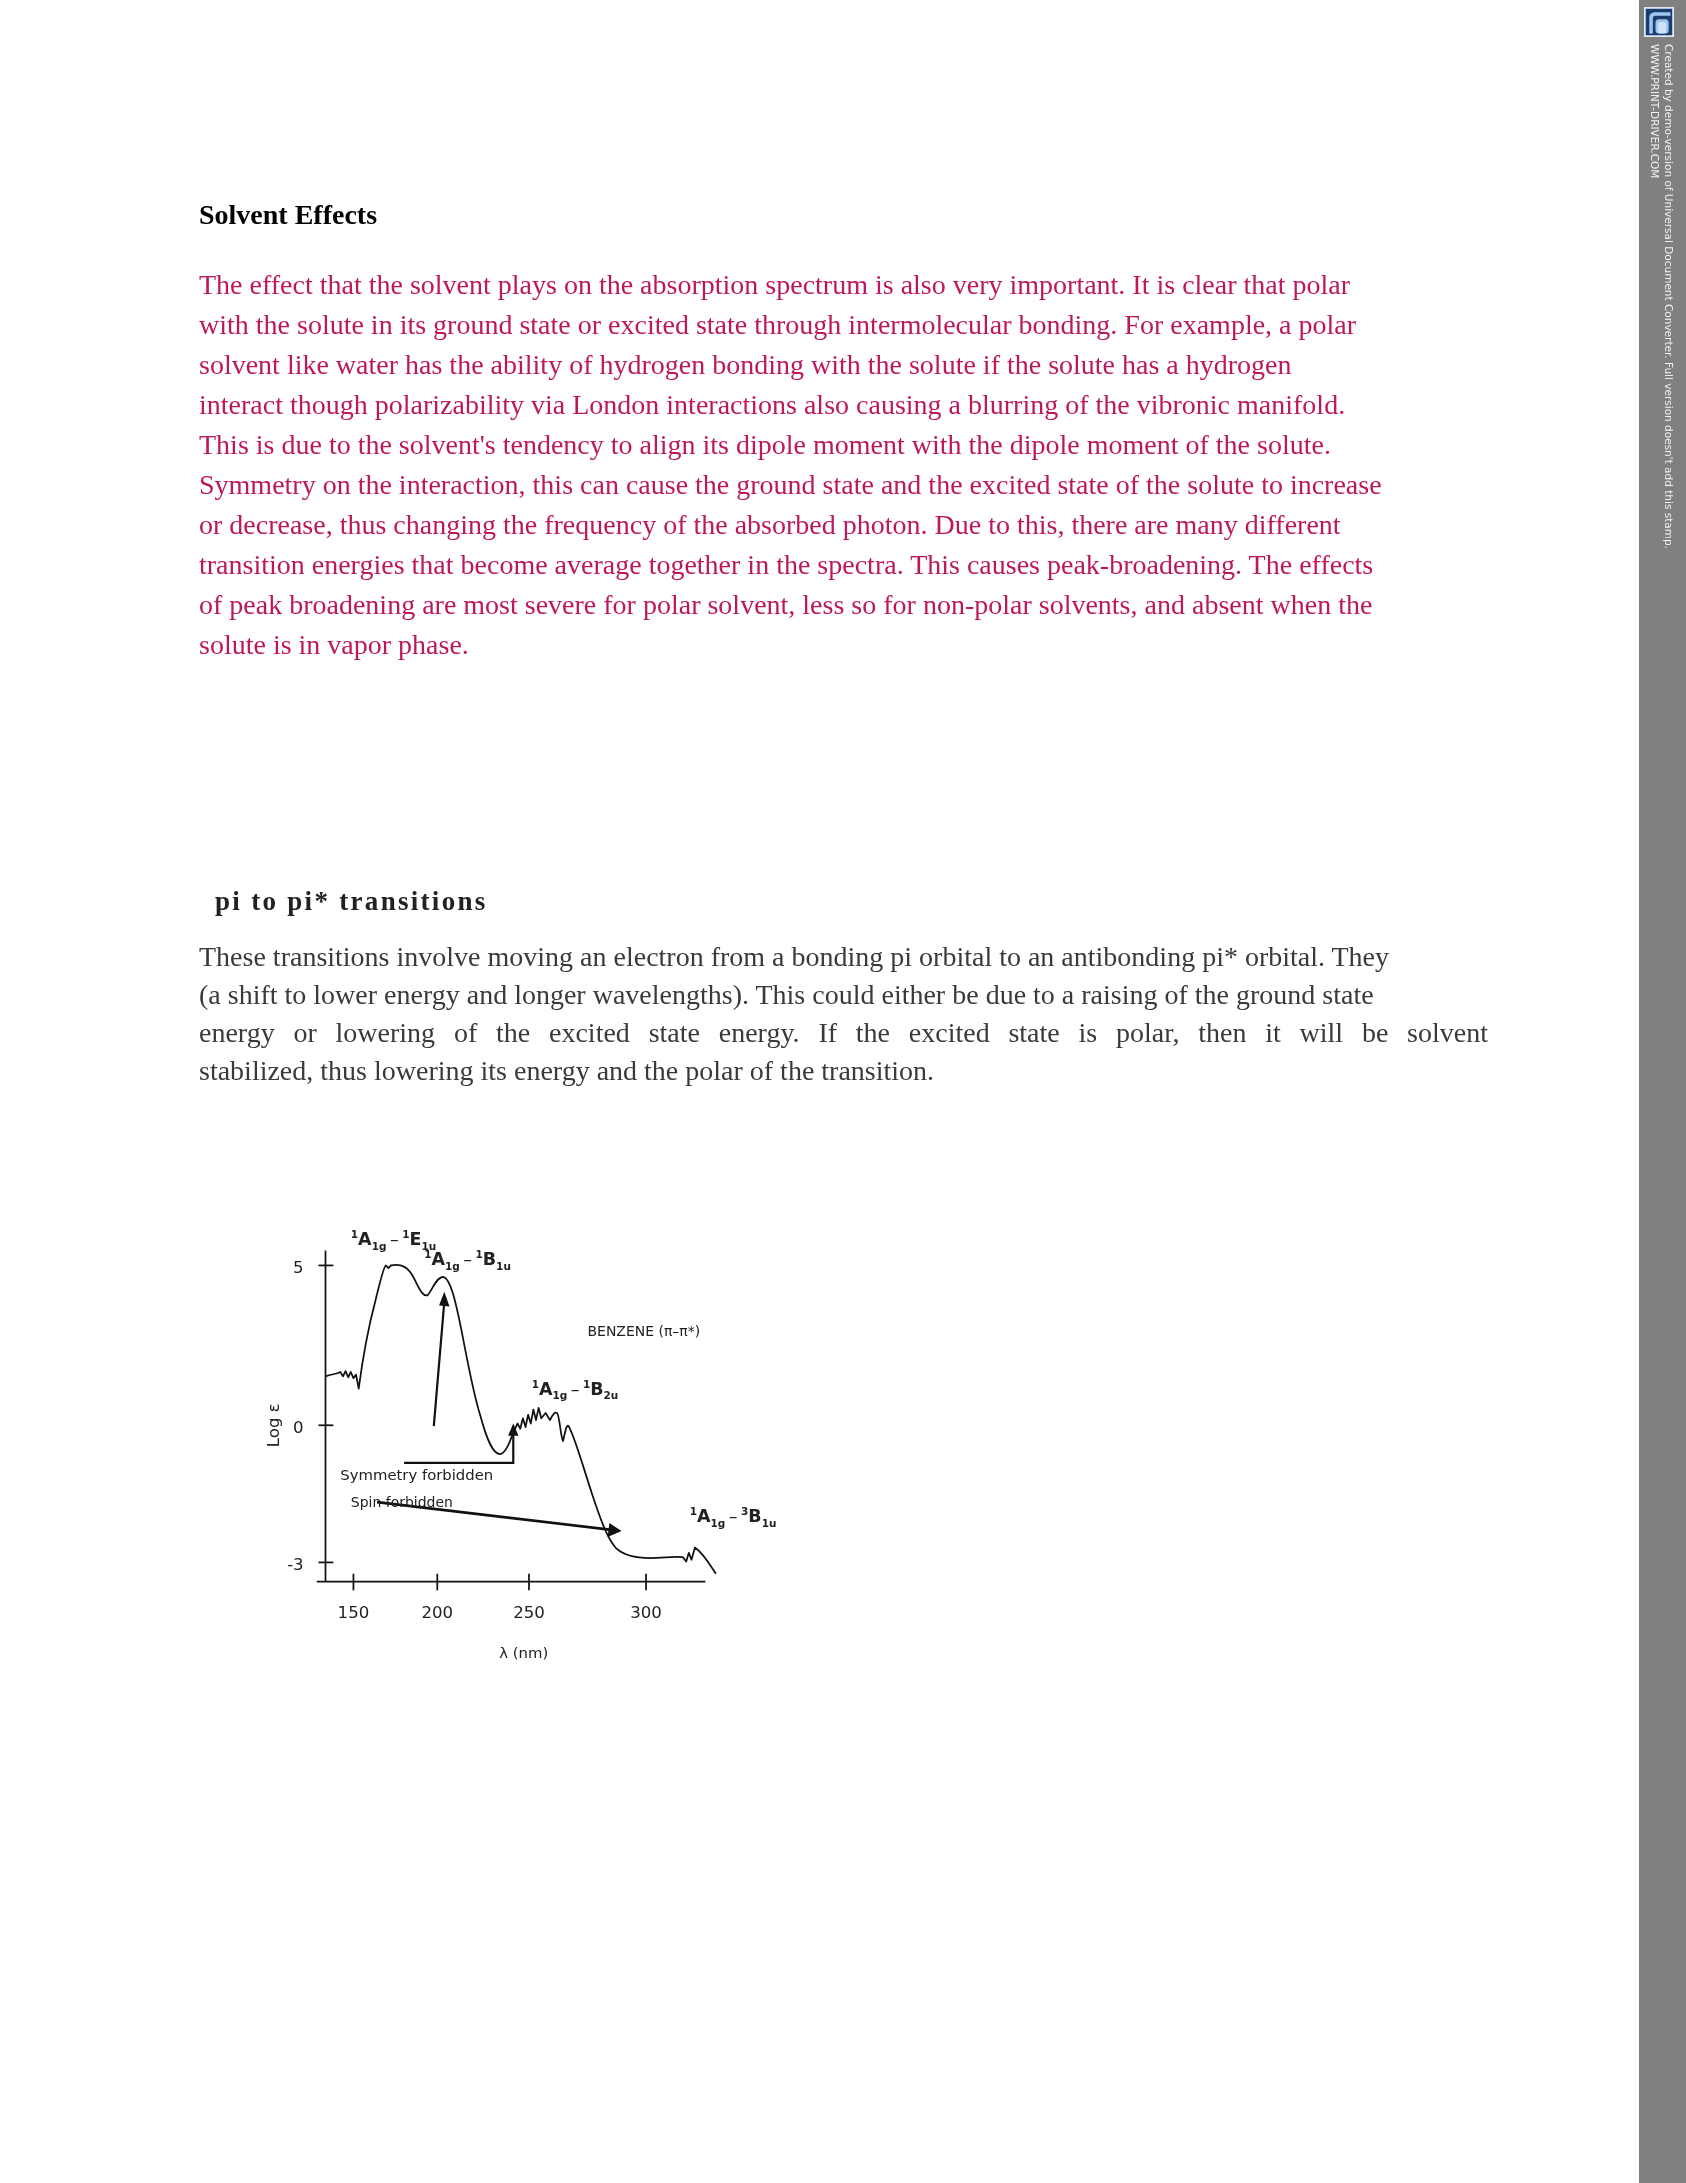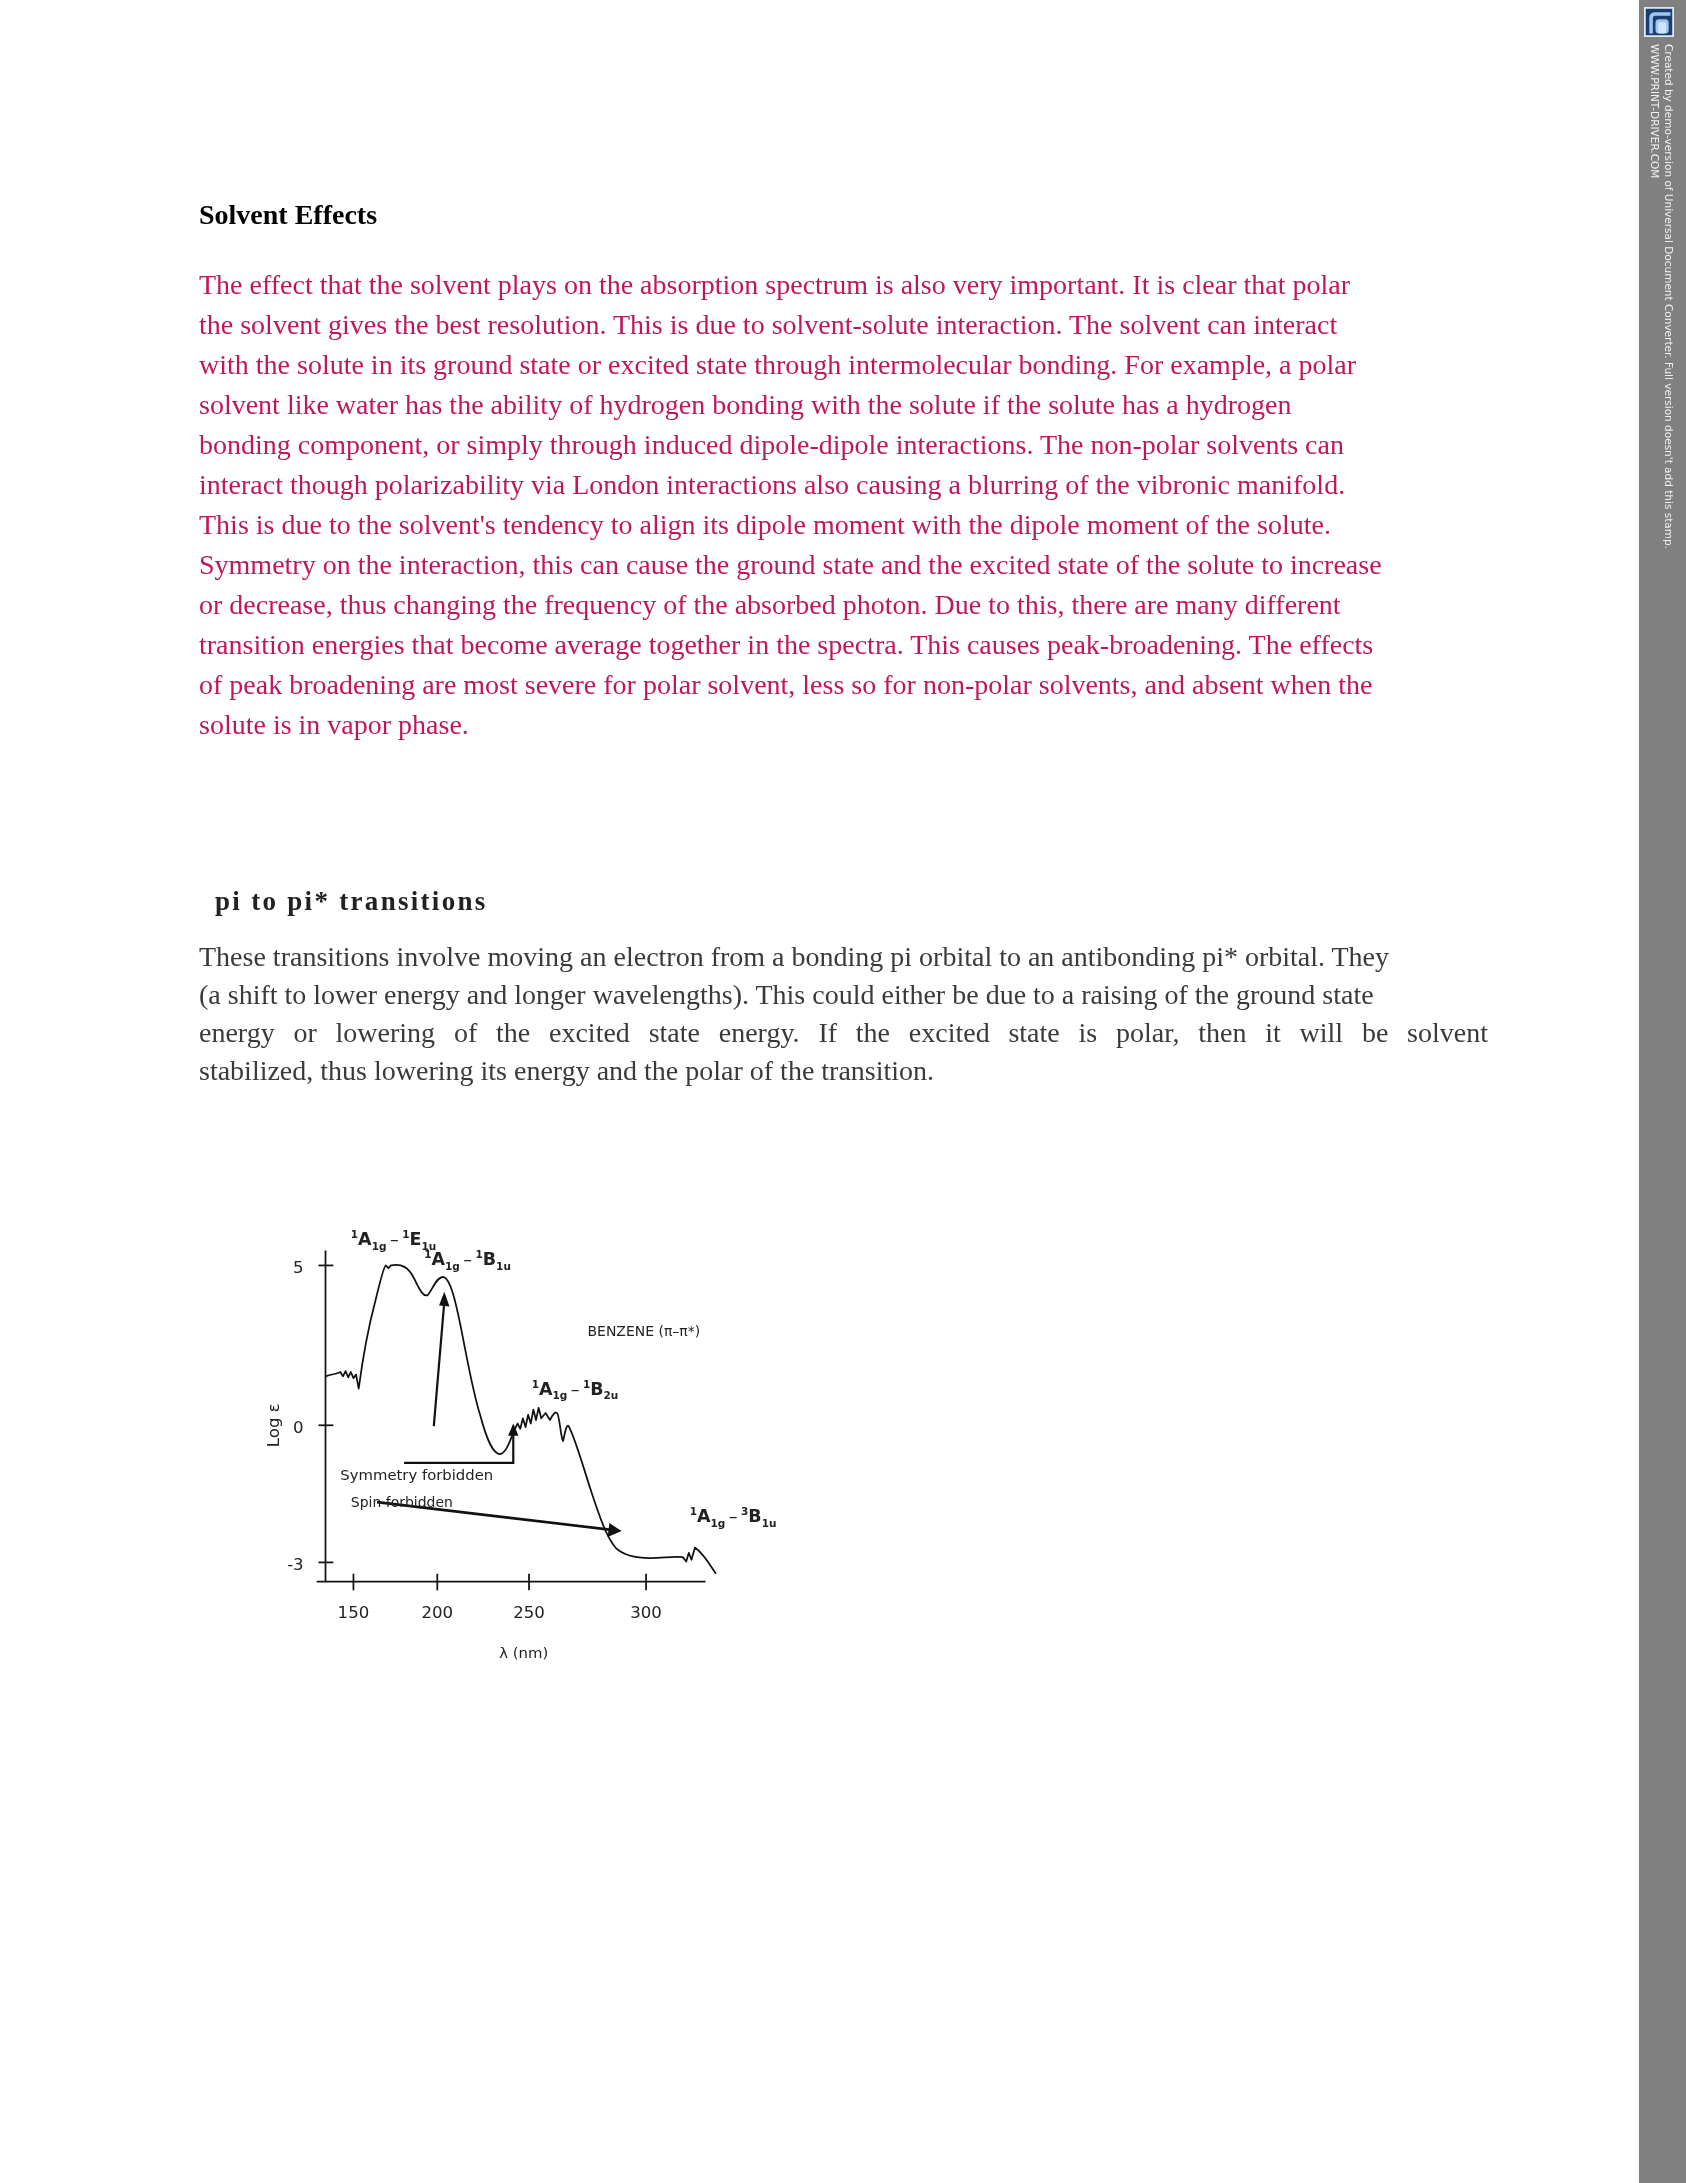--- a/index.html
+++ b/index.html
@@ -45,24 +45,22 @@
   </style>
 </head>
 <body>
 
 <div class="page">
 
   <h2 class="h1">Solvent Effects</h2>
 
   <p class="p1">
     <span class="ln">The effect that the solvent plays on the absorption spectrum is also very important. It is clear that polar</span>
-    <span class="ln">the solvent gives the best resolution. This is due to solvent-solute interaction. The solvent can interact</span>
     <span class="ln">with the solute in its ground state or excited state through intermolecular bonding. For example, a polar</span>
     <span class="ln">solvent like water has the ability of hydrogen bonding with the solute if the solute has a hydrogen</span>
-    <span class="ln">bonding component, or simply through induced dipole-dipole interactions. The non-polar solvents can</span>
     <span class="ln">interact though polarizability via London interactions also causing a blurring of the vibronic manifold.</span>
     <span class="ln">This is due to the solvent's tendency to align its dipole moment with the dipole moment of the solute.</span>
     <span class="ln">Symmetry on the interaction, this can cause the ground state and the excited state of the solute to increase</span>
     <span class="ln">or decrease, thus changing the frequency of the absorbed photon. Due to this, there are many different</span>
     <span class="ln">transition energies that become average together in the spectra. This causes peak-broadening. The effects</span>
     <span class="ln">of peak broadening are most severe for polar solvent, less so for non-polar solvents, and absent when the</span>
     <span class="ln">solute is in vapor phase.</span>
   </p>
 
   <h2 class="h2">pi to pi* transitions</h2>

